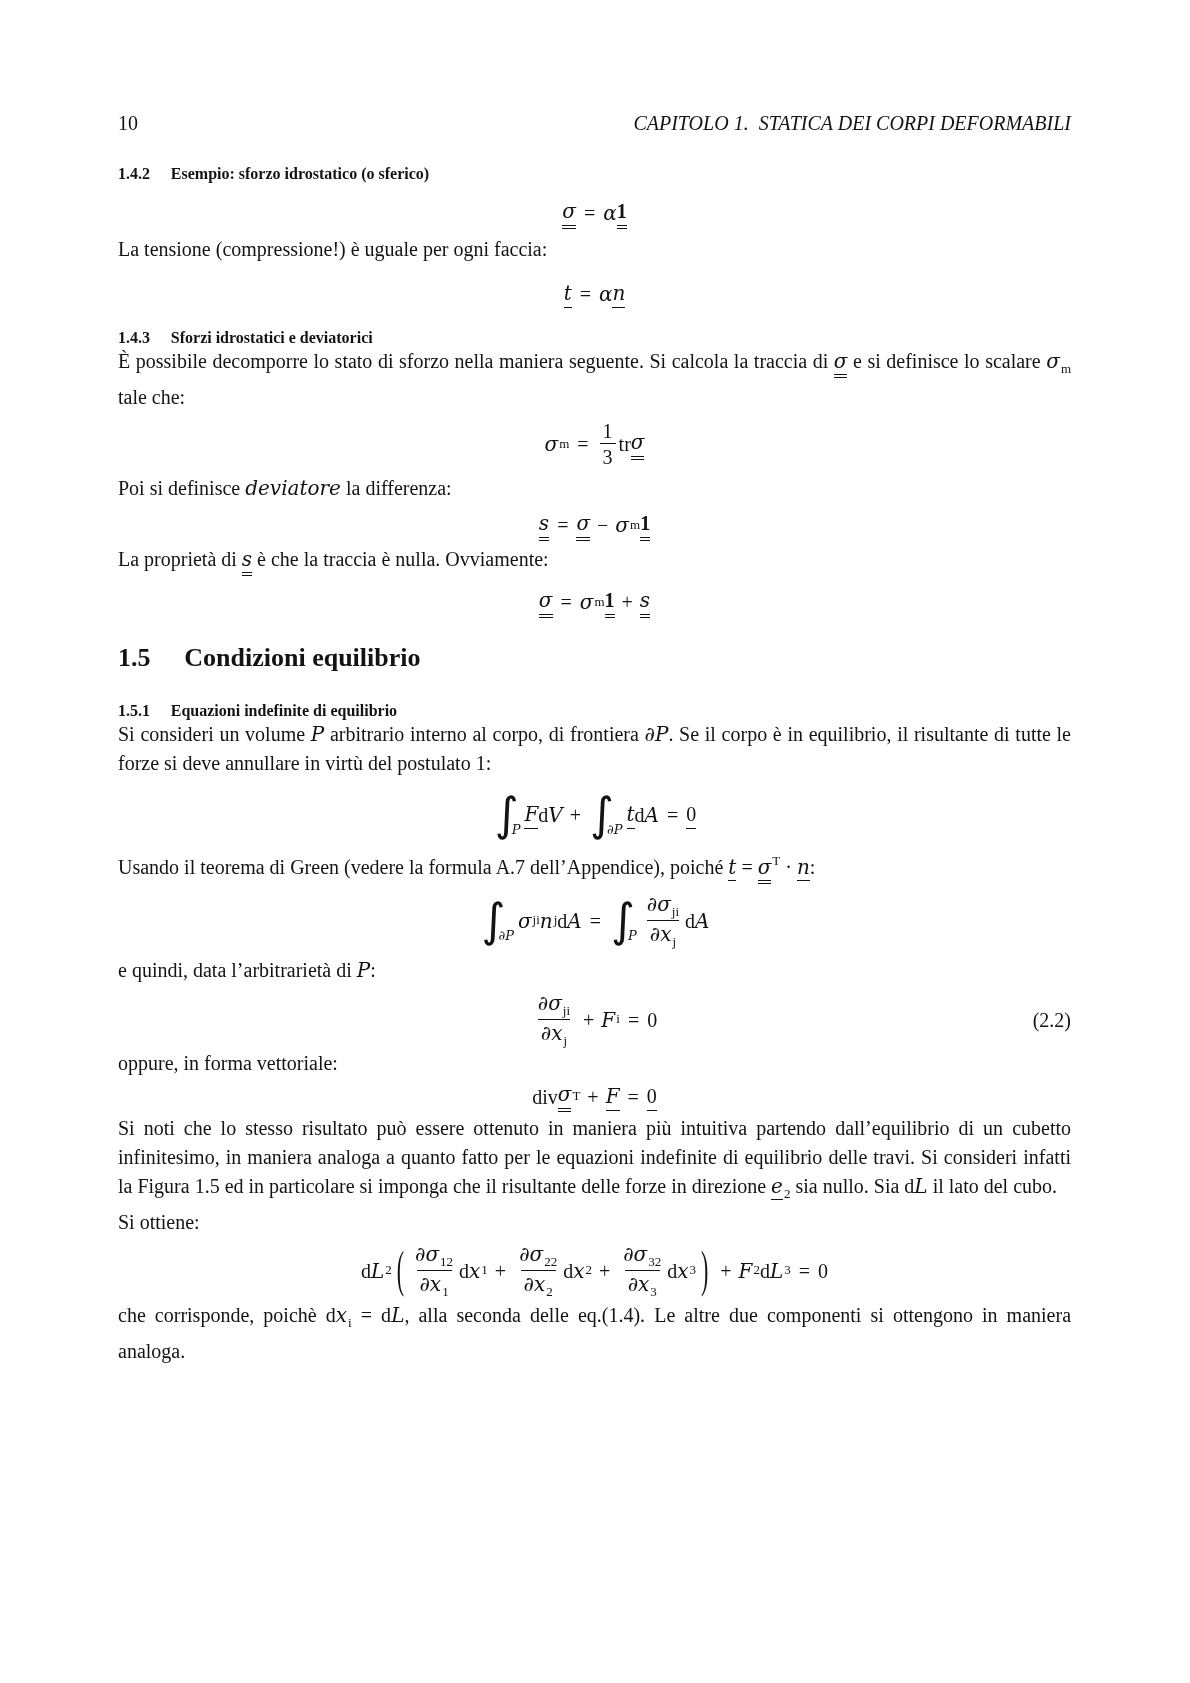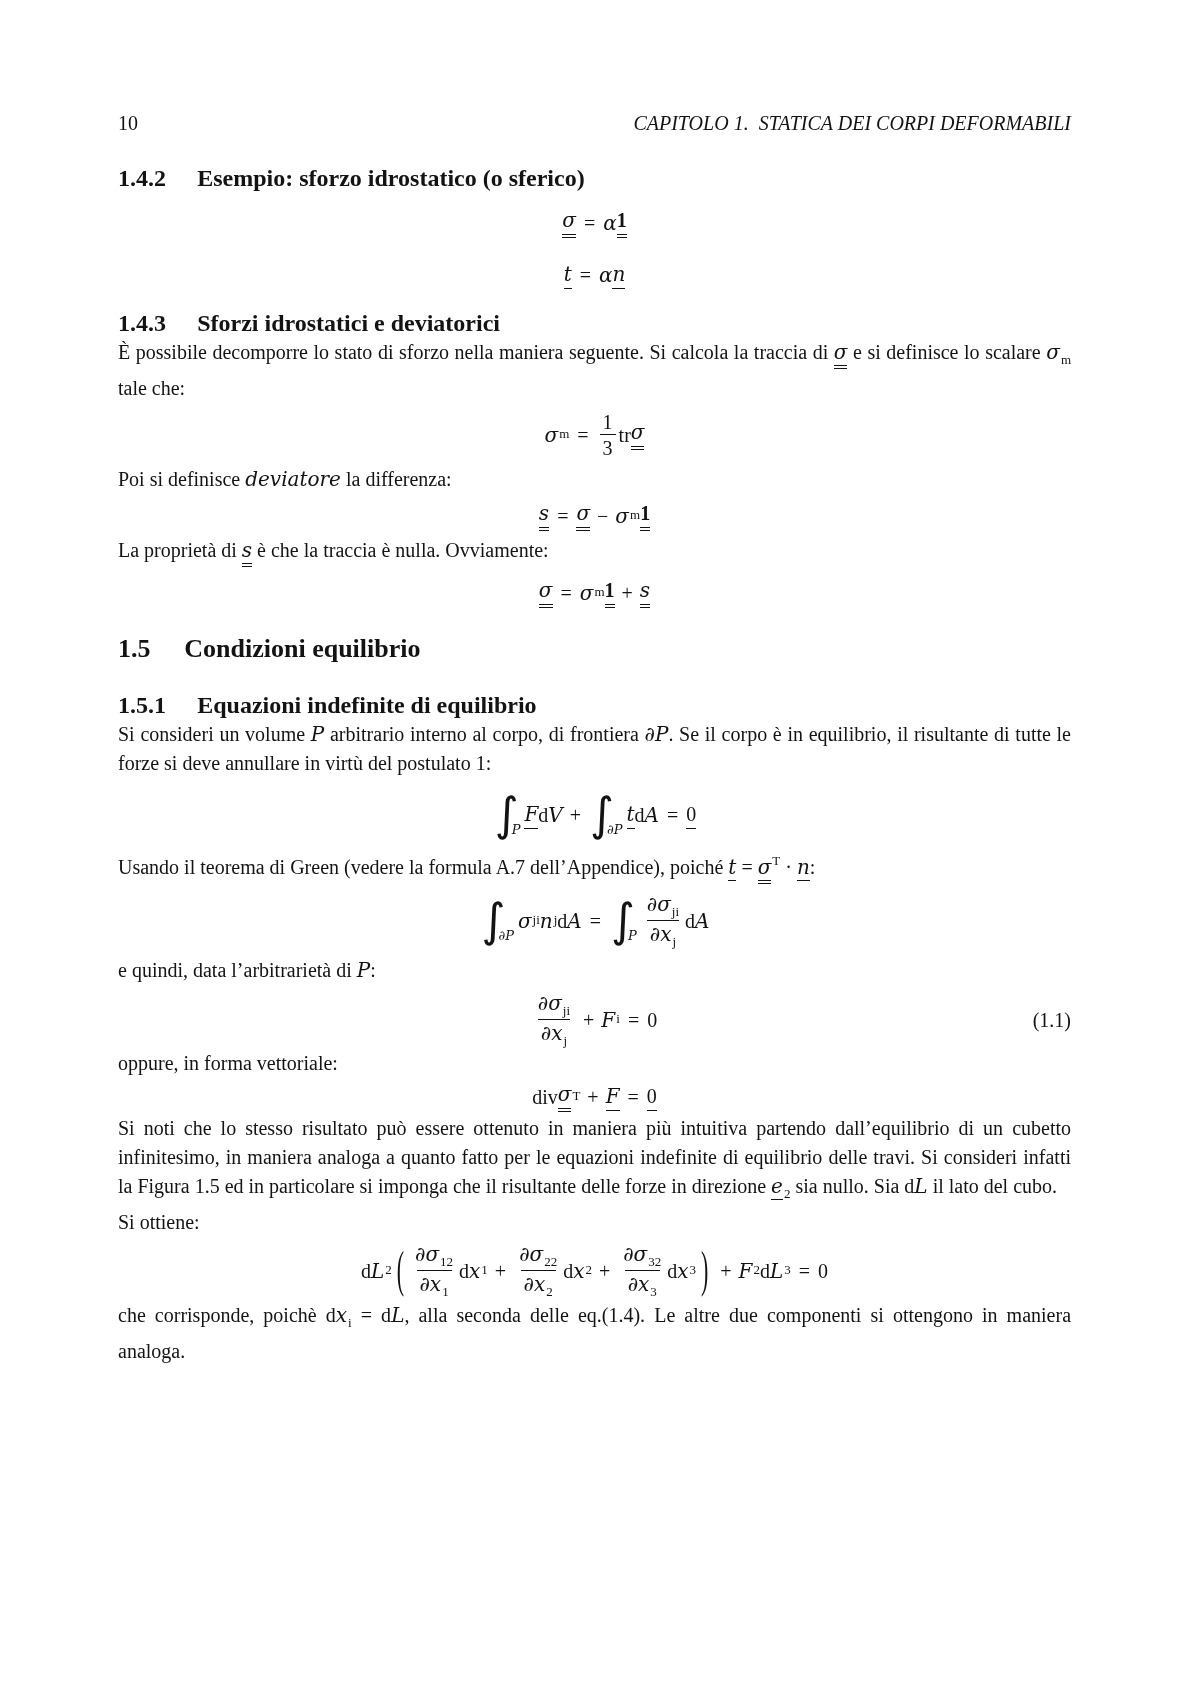--- a/index.html
+++ b/index.html
@@ -8,21 +8,21 @@
     color:#131313; font-family:"Liberation Serif","DejaVu Serif",serif;
     font-size:20px; overflow:hidden;
   }
   .inner { position:absolute; left:118px; width:953px; top:0; }
 
   
   .hdr { display:flex; justify-content:space-between; align-items:baseline; margin-top:112px; }
   .hdr .rh { font-style:italic; }
 
   
-  .subsec { font-weight:bold; font-size:24px; line-height:1.2; }
+  .subsec { font-weight:bold; font-size:16px; line-height:1.2; }
   .sec    { font-weight:bold; font-size:26px; line-height:1.2; }
   .hnum   { margin-right:1.3em; }
 
   
   p.body { margin:0; line-height:29px; }
   .just  { text-align:justify; }
 
   
   .m   { font-style:italic; font-family:"DejaVu Serif","Liberation Serif",serif; }
   .up  { font-style:normal; }
@@ -96,20 +96,21 @@
     </div>
 
 
     <div class="eq mt-eq1">
         <span class="m dd">σ</span>
         <span class="up rel">=</span>
         <span class="m">α</span>
         <span class="up bb dd">1</span>
       </div>
 
+    <p class="body mt-p2">La tensione (compressione!) è uguale per ogni faccia:</p>
 
     <div class="eq mt-eq2">
         <span class="m su">t</span>
         <span class="up rel">=</span>
         <span class="m">α</span>
         <span class="m su">n</span>
       </div>
 
     <div class="subsec mt-h143">
       <span class="hnum">1.4.3</span><span>Sforzi idrostatici e deviatorici</span>
@@ -216,21 +217,21 @@
           <span class="frac">
             <span class="fnum"><span class="m">∂σ</span><span class="sub">ji</span></span>
             <span class="fden"><span class="m">∂x</span><span class="sub">j</span></span>
           </span>
           <span class="up bin">+</span>
           <span class="m">F</span>
           <span class="sub">i</span>
           <span class="up rel">=</span>
           <span class="up">0</span>
         </span>
-      <span class="eqtag">(1.1)</span>
+      <span class="eqtag">(2.2)</span>
     </div>
 
     <p class="body mt-p9">oppure, in forma vettoriale:</p>
 
     <div class="eq mt-eq9">
         <span class="up">div</span>
         <span class="m dd">σ</span>
         <span class="sup">T</span>
         <span class="up bin">+</span>
         <span class="m su">F</span>

